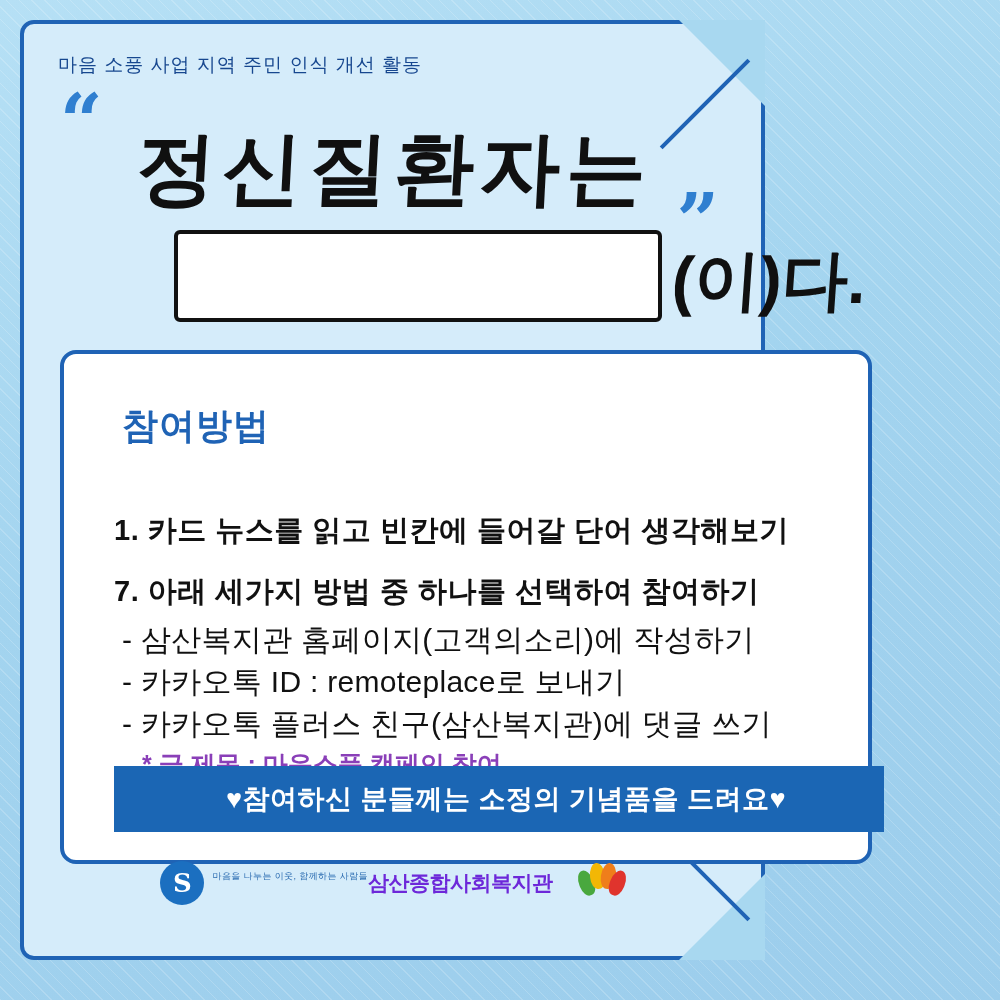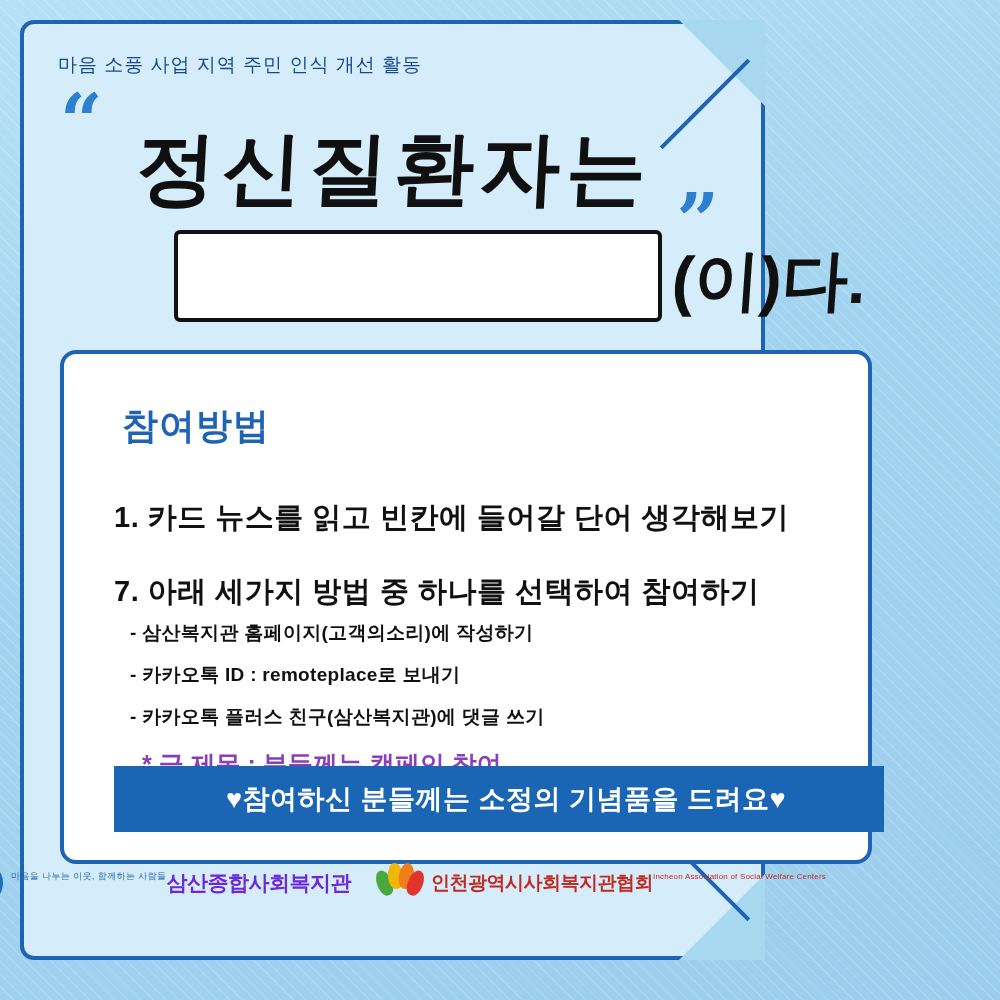--- a/index.html
+++ b/index.html
@@ -175,37 +175,37 @@
 
   .step {
     position: absolute;
     color: #111111;
     font-weight: 700;
     white-space: nowrap;
   }
 
   .step1 {
     left: 50px;
-    top: 144px;
+    top: 157px;
     font-size: 29px;
     letter-spacing: 0.5px;
   }
 
   .step2 {
     left: 50px;
     top: 218px;
     font-size: 29px;
     letter-spacing: 0.5px;
   }
 
   .sub {
     position: absolute;
-    left: 66px;
-    font-size: 19px;
-    font-weight: 700;
+    left: 58px;
+    font-size: 30px;
+    font-weight: 400;
     color: #111111;
     white-space: nowrap;
     letter-spacing: 0.3px;
   }
   .sub1 { top: 266px; }
   .sub2 { top: 308px; }
   .sub3 { top: 350px; }
 
   .note {
     position: absolute;
@@ -304,21 +304,21 @@
   <div class="panel">
     <div class="panel-title">참여방법</div>
 
     <div class="step step1">1.  카드 뉴스를 읽고 빈칸에 들어갈 단어 생각해보기</div>
     <div class="step step2">7. 아래 세가지 방법 중 하나를 선택하여 참여하기</div>
 
     <div class="sub sub1">- 삼산복지관 홈페이지(고객의소리)에 작성하기</div>
     <div class="sub sub2">- 카카오톡 ID : remoteplace로 보내기</div>
     <div class="sub sub3">- 카카오톡 플러스 친구(삼산복지관)에 댓글 쓰기</div>
 
-    <div class="note">* 글 제목 : 분들께는 캠페인 참여</div>
+    <div class="note">* 글 제목 : 마음소풍 캠페인 참여</div>
   </div>
 
   <div class="banner">
     <span class="banner-text">♥참여하신 분들께는 소정의 기념품을 드려요♥</span>
   </div>
 
   <div class="footer">
 
     <div class="logo-block">
       <div class="logo-mark-blue">S</div>
@@ -328,21 +328,17 @@
       </div>
     </div>
 
     <div class="logo-block">
       <div class="logo-mark-multi">
         <span class="pip g"></span>
         <span class="pip y"></span>
         <span class="pip o"></span>
         <span class="pip r"></span>
       </div>
-      <div class="logo-text-wrap">
-        <span class="logo-main-red">인천광역시사회복지관협회</span>
-        <span class="logo-sub-red">Incheon Association of Social Welfare Centers</span>
-      </div>
     </div>
 
   </div>
 
 </div>
 
 </body></html>

